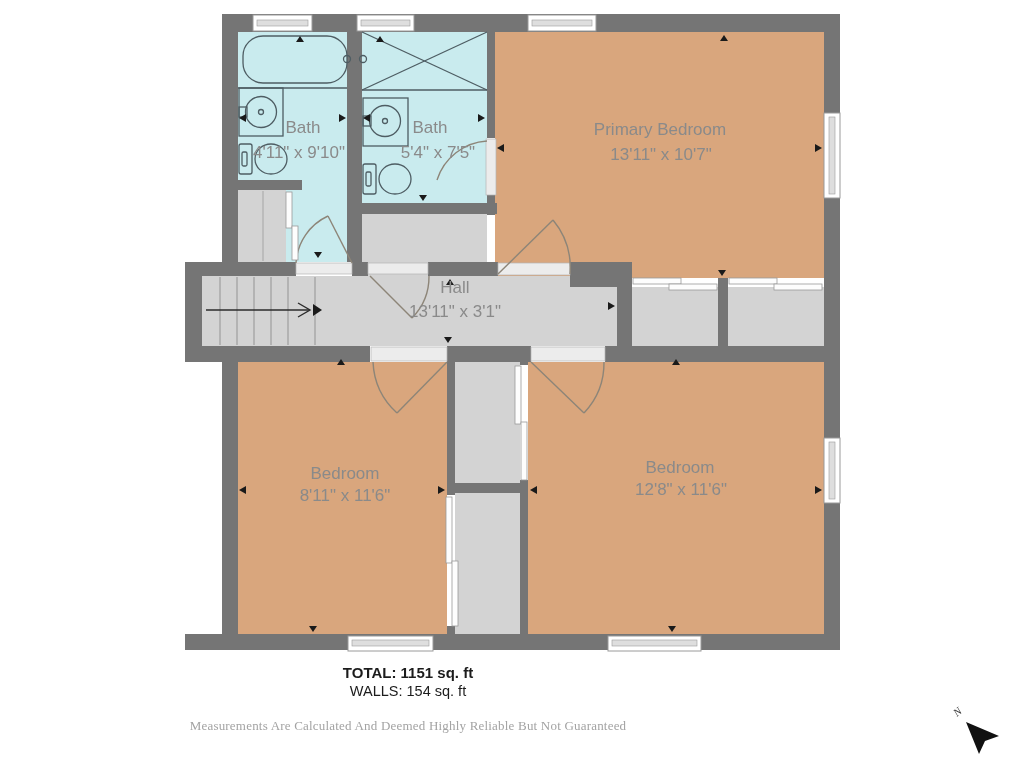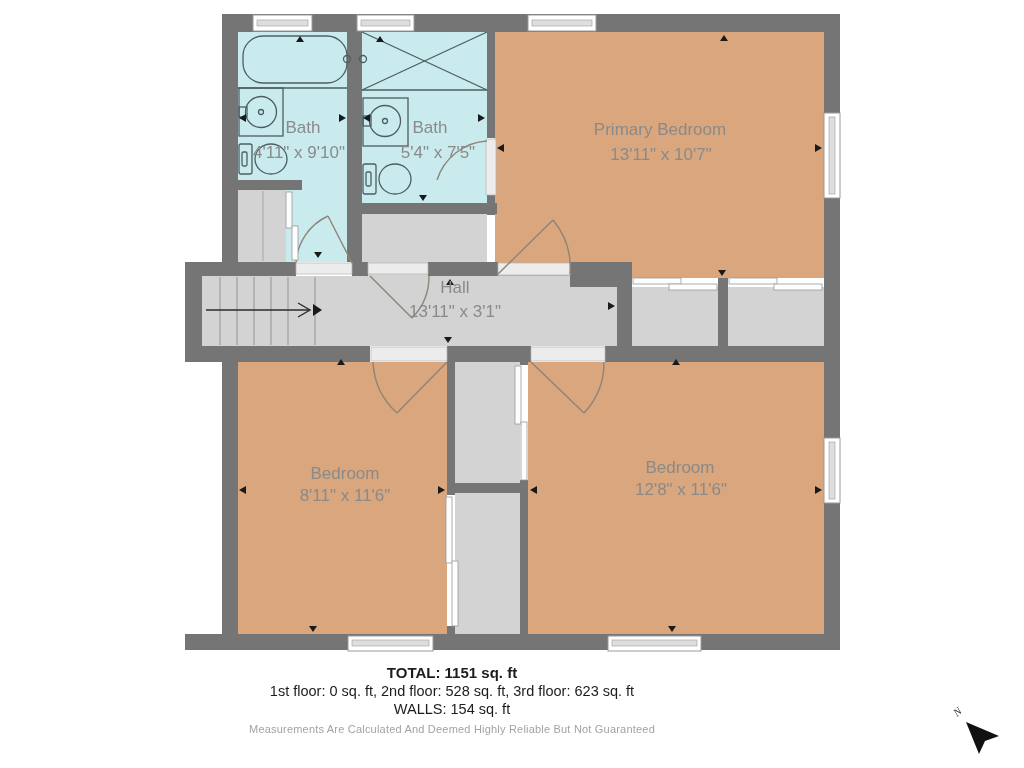--- a/index.html
+++ b/index.html
@@ -1,22 +1,22 @@
 <!DOCTYPE html>
 <html><head>
 <meta charset="utf-8">
 <style>
   html,body{margin:0;padding:0;background:#ffffff;}
   body{width:1024px;height:768px;position:relative;font-family:"Liberation Sans",sans-serif;overflow:hidden;}
   #plan-svg{position:absolute;left:0;top:0;}
   .room-name,.room-dims{font-family:"Liberation Sans",sans-serif;fill:#8a8a8a;font-size:17px;}
-  .footer{position:absolute;left:0;top:664px;width:816px;text-align:center;color:#1c1c1c;padding-left:44px;}
+  .footer{position:absolute;left:0;top:664px;width:816px;text-align:center;color:#1c1c1c;}
   .footer .total{font-weight:bold;font-size:15px;line-height:18px;}
   .footer .line{font-size:14.5px;line-height:18px;}
-  .footer .disclaimer{font-size:11px;color:#a3a3a3;margin-top:5px;letter-spacing:.2px;}
+  .footer .disclaimer{font-size:13px;color:#a3a3a3;margin-top:18px;letter-spacing:.2px;font-family:Liberation Serif, serif;}
   .wall{fill:#757575;}
   .floor-tan{fill:#d9a67d;}
   .floor-bath{fill:#c9ebee;}
   .floor-gray{fill:#d3d3d3;}
   .threshold{fill:#ececec;stroke:#b5b5b5;stroke-width:.7;}
   .door-arc{fill:none;stroke:#8d8578;stroke-width:1.4;}
   .slide{fill:#fdfdfd;stroke:#999999;stroke-width:.8;}
   .fixture{fill:none;stroke:#4e5d63;stroke-width:1.3;}
   .tread{stroke:#9e9e9e;stroke-width:1.2;}
   .marker{fill:#1a1a1a;}
@@ -230,16 +230,15 @@
   </g>
 
   <g>
     <polygon points="966,722 999,736 985,741 979,754" fill="#111111"></polygon>
     <text x="957" y="717" font-size="11" fill="#333333" font-family="Liberation Serif, serif" font-style="italic" transform="rotate(-40 957 717)">N</text>
   </g>
 </svg>
 
 <div class="footer">
   <div class="total">TOTAL: 1151 sq. ft</div>
-  <div class="line">1st floor: 0 sq. ft, 2nd floor: 528 sq. ft, 3rd floor: 623 sq. ft</div>
   <div class="line">WALLS: 154 sq. ft</div>
   <div class="disclaimer">Measurements Are Calculated And Deemed Highly Reliable But Not Guaranteed</div>
 </div>
 
 </body></html>

